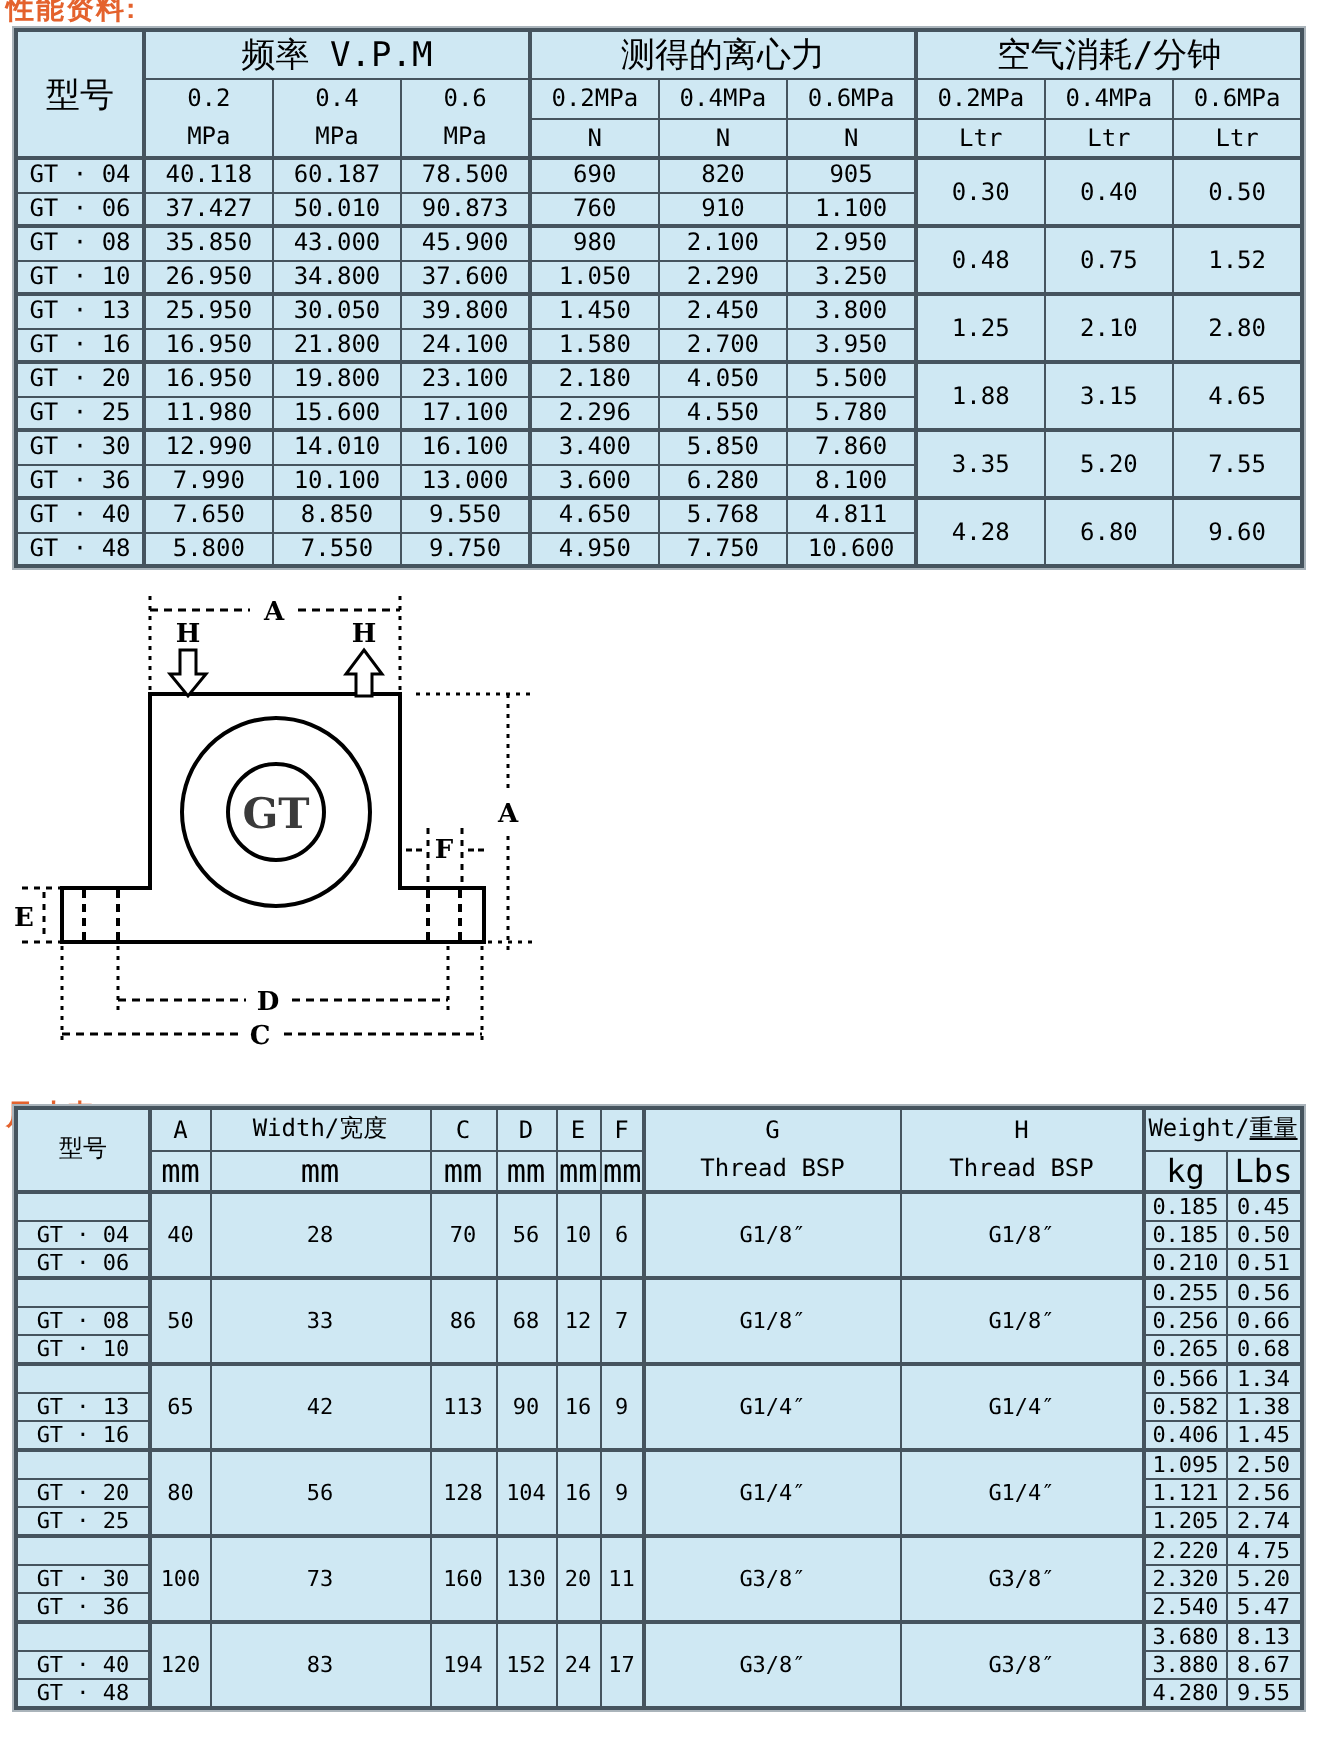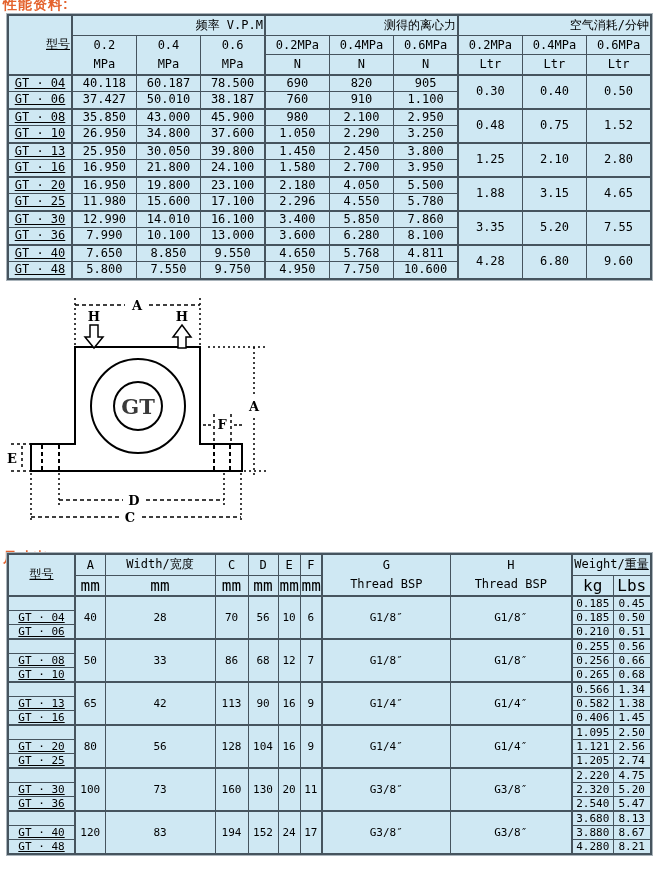--- a/index.html
+++ b/index.html
@@ -11,24 +11,24 @@
     font-size:14px; font-family:"Liberation Sans",sans-serif; letter-spacing:1px; }
   #perf-title { top:-4px; }
   #dim-title  { top:549px; }
 
   table.tbl { position:absolute; left:7px; border-collapse:collapse; table-layout:fixed;
     width:645px; box-shadow:0 0 0 1px #aab4bb; border:2px solid #46545e; }
   .tbl td { border:1px solid #46545e; background:#cfe8f3; color:#000; text-align:center;
     vertical-align:middle; overflow:hidden; white-space:nowrap; padding:0 1px; }
   .sec { border-left:2px solid #46545e !important; }
   tr.grp td { border-top:2px solid #46545e; }
-  .dm { border-right:2px solid #46545e !important;text-decoration:underline; }
+  .dm { border-right:2px solid #46545e !important; }
 
   #t1 { top:14px; }
-  #t1 tr.r1 td { height:20px; font-size:12px;text-align:right; }
+  #t1 tr.r1 td { height:20px; font-size:17px; }
   #t1 tr.r2 td, #t1 tr.r3 td { height:19px; font-size:12px;margin-top:27px; }
   #t1 .hd2 div { line-height:19px; font-size:12px; }
   #t1 .d, #t1 .dmc { height:17px; font-size:12px; line-height:15px; }
 
   #t2 { top:553px; }
   #t2 tr.h1 td { height:21px; font-size:12px; }
   #t2 tr.h2 td { height:20px; font-size:16px; }
   #t2 .hd2 div { line-height:19px; font-size:12px; }
   #t2 .d, #t2 .dmc { height:14px; font-size:11px; line-height:13px; }
   .uz { text-decoration:underline; }
@@ -102,21 +102,21 @@
       <td class="d">820</td>
       <td class="d">905</td>
       <td class="d sec" rowspan="2">0.30</td>
       <td class="d" rowspan="2">0.40</td>
       <td class="d" rowspan="2">0.50</td>
     </tr>
     <tr>
       <td class="dm dmc">GT · 06</td>
       <td class="d sec">37.427</td>
       <td class="d">50.010</td>
-      <td class="d">38.187</td>
+      <td class="d">90.873</td>
       <td class="d sec">760</td>
       <td class="d">910</td>
       <td class="d">1.100</td>
     </tr>
 
     <tr class="grp">
       <td class="dm dmc">GT · 08</td>
       <td class="d sec">35.850</td>
       <td class="d">43.000</td>
       <td class="d">45.900</td>
@@ -465,18 +465,18 @@
       <td class="d">8.13</td>
     </tr>
     <tr>
       <td class="dm dmc">GT · 40</td>
       <td class="d sec">3.880</td>
       <td class="d">8.67</td>
     </tr>
     <tr>
       <td class="dm dmc">GT · 48</td>
       <td class="d sec">4.280</td>
-      <td class="d">8.21</td>
+      <td class="d">9.55</td>
     </tr>
   </tbody>
     </table>
 
 </div>
 
 </body></html>

